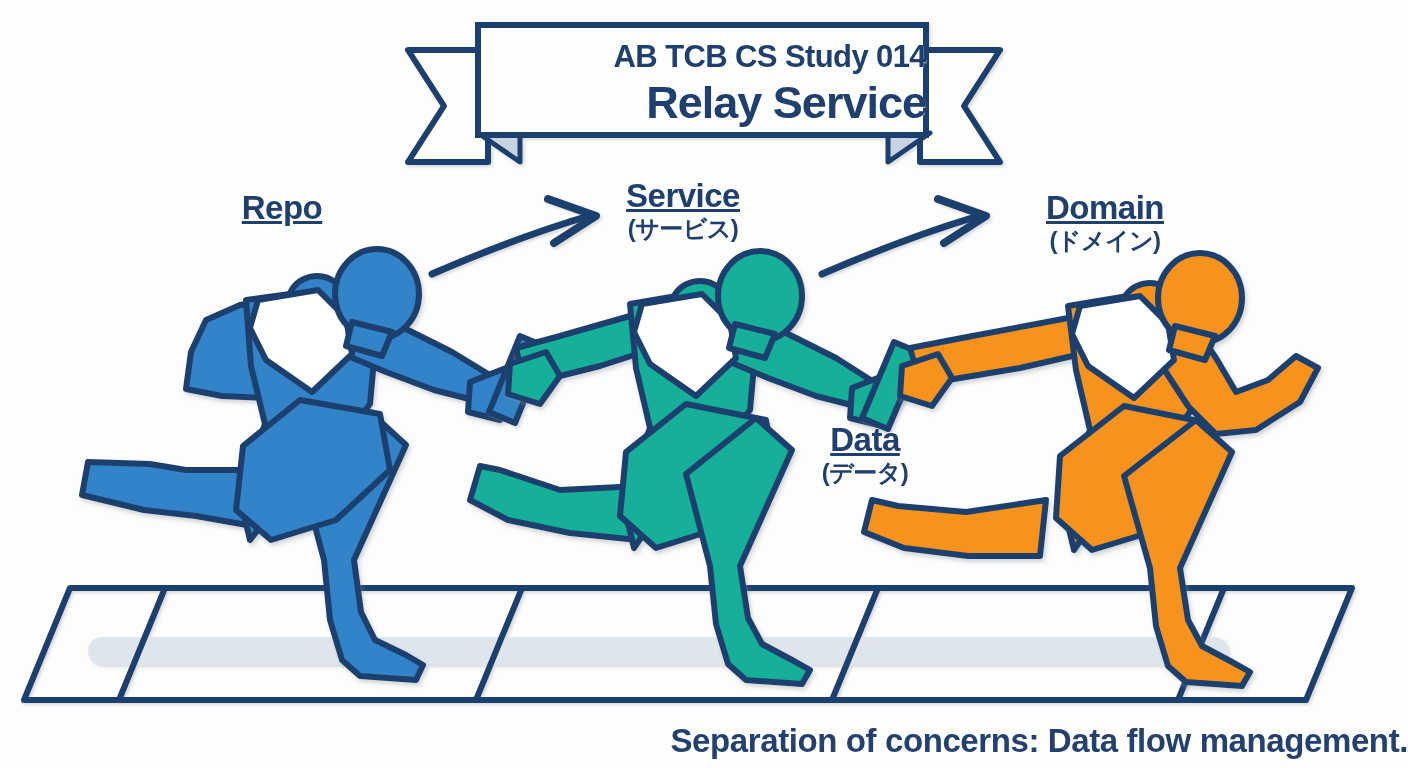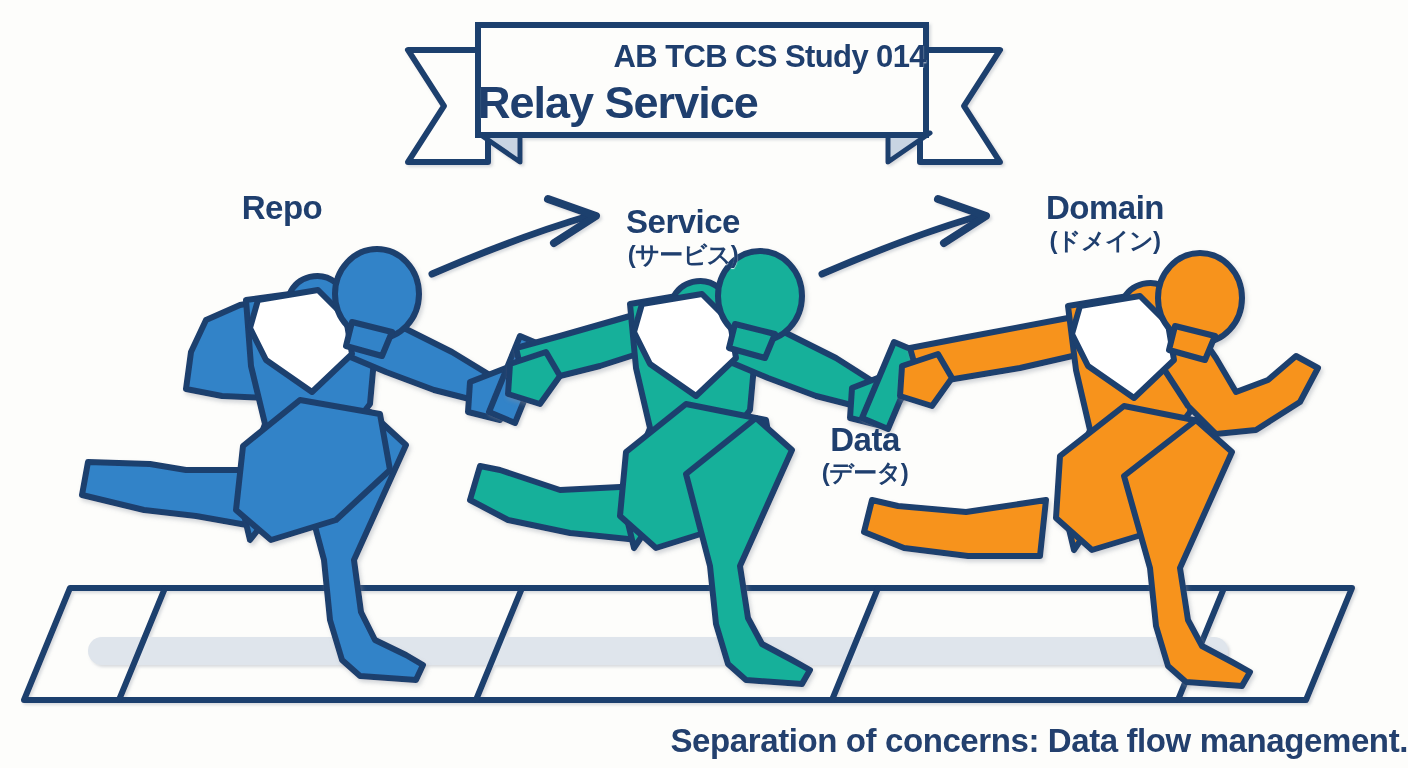--- a/index.html
+++ b/index.html
@@ -14,37 +14,37 @@
 
   .lbl{
     position:absolute;
     color:#1f3f6e;
     text-align:center;
     font-weight:bold;
     letter-spacing:-0.5px;
     text-shadow:0 1px 1px rgba(255,255,255,0.85);
     white-space:nowrap;
   }
-  .lbl .en{display:block;font-size:33px;line-height:36px;}
+  .lbl .en{display:block;font-size:33px;line-height:36px;text-decoration:underline;}
   .lbl .jp{display:block;font-size:24px;line-height:30px;font-weight:bold;}
 
   #lbl-repo{left:152px;top:190px;width:260px;}
-  #lbl-service{left:548px;top:204px;width:270px;}
+  #lbl-service{left:548px;top:178px;width:270px;}
   #lbl-domain{left:970px;top:190px;width:270px;}
   #lbl-data{left:755px;top:422px;width:220px;}
 
   #banner-title-1{
     position:absolute;left:478px;top:40px;width:448px;
     text-align:right;color:#1f3f6e;font-weight:bold;
     font-size:31px;line-height:34px;letter-spacing:-0.6px;
     text-shadow:0 1px 1px rgba(255,255,255,0.8);
   }
   #banner-title-2{
     position:absolute;left:478px;top:77px;width:448px;
-    text-align:left;color:#1f3f6e;font-weight:bold;
+    text-align:right;color:#1f3f6e;font-weight:bold;
     font-size:45px;line-height:52px;letter-spacing:-1px;
     text-shadow:0 1px 1px rgba(255,255,255,0.8);
   }
   #caption{
     position:absolute;left:0px;top:722px;width:1408px;
     text-align:right;color:#23406e;font-weight:bold;
     font-size:33px;line-height:38px;letter-spacing:-0.4px;
     text-shadow:0 1px 1px rgba(255,255,255,0.8);
   }
 </style>

